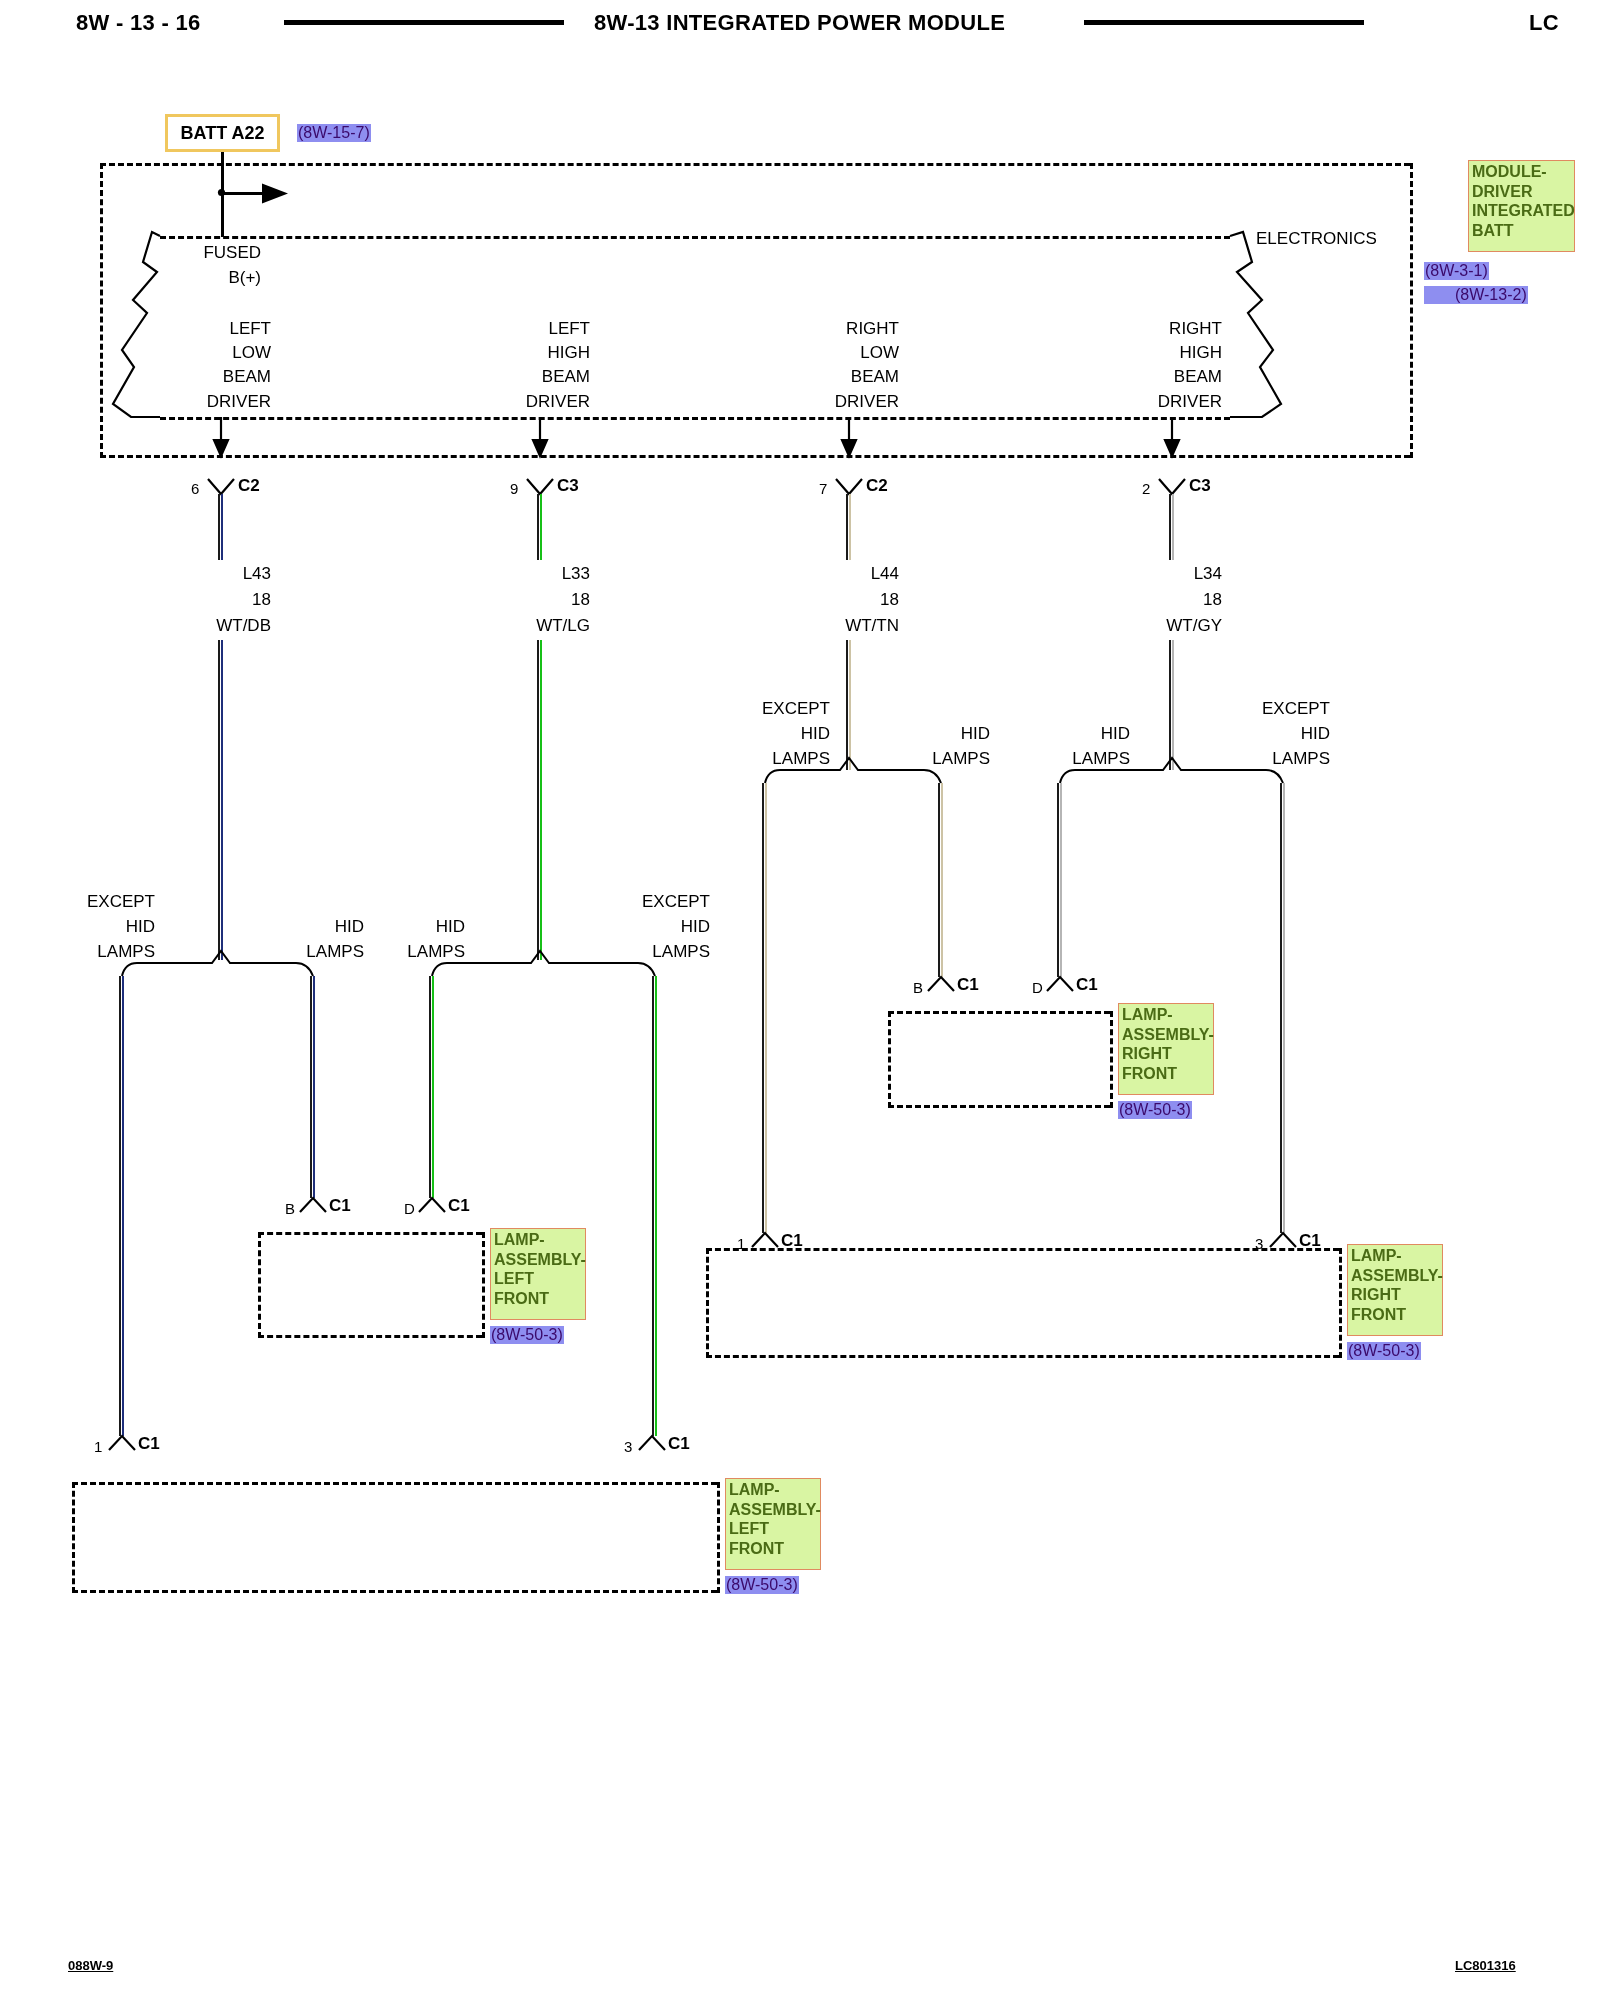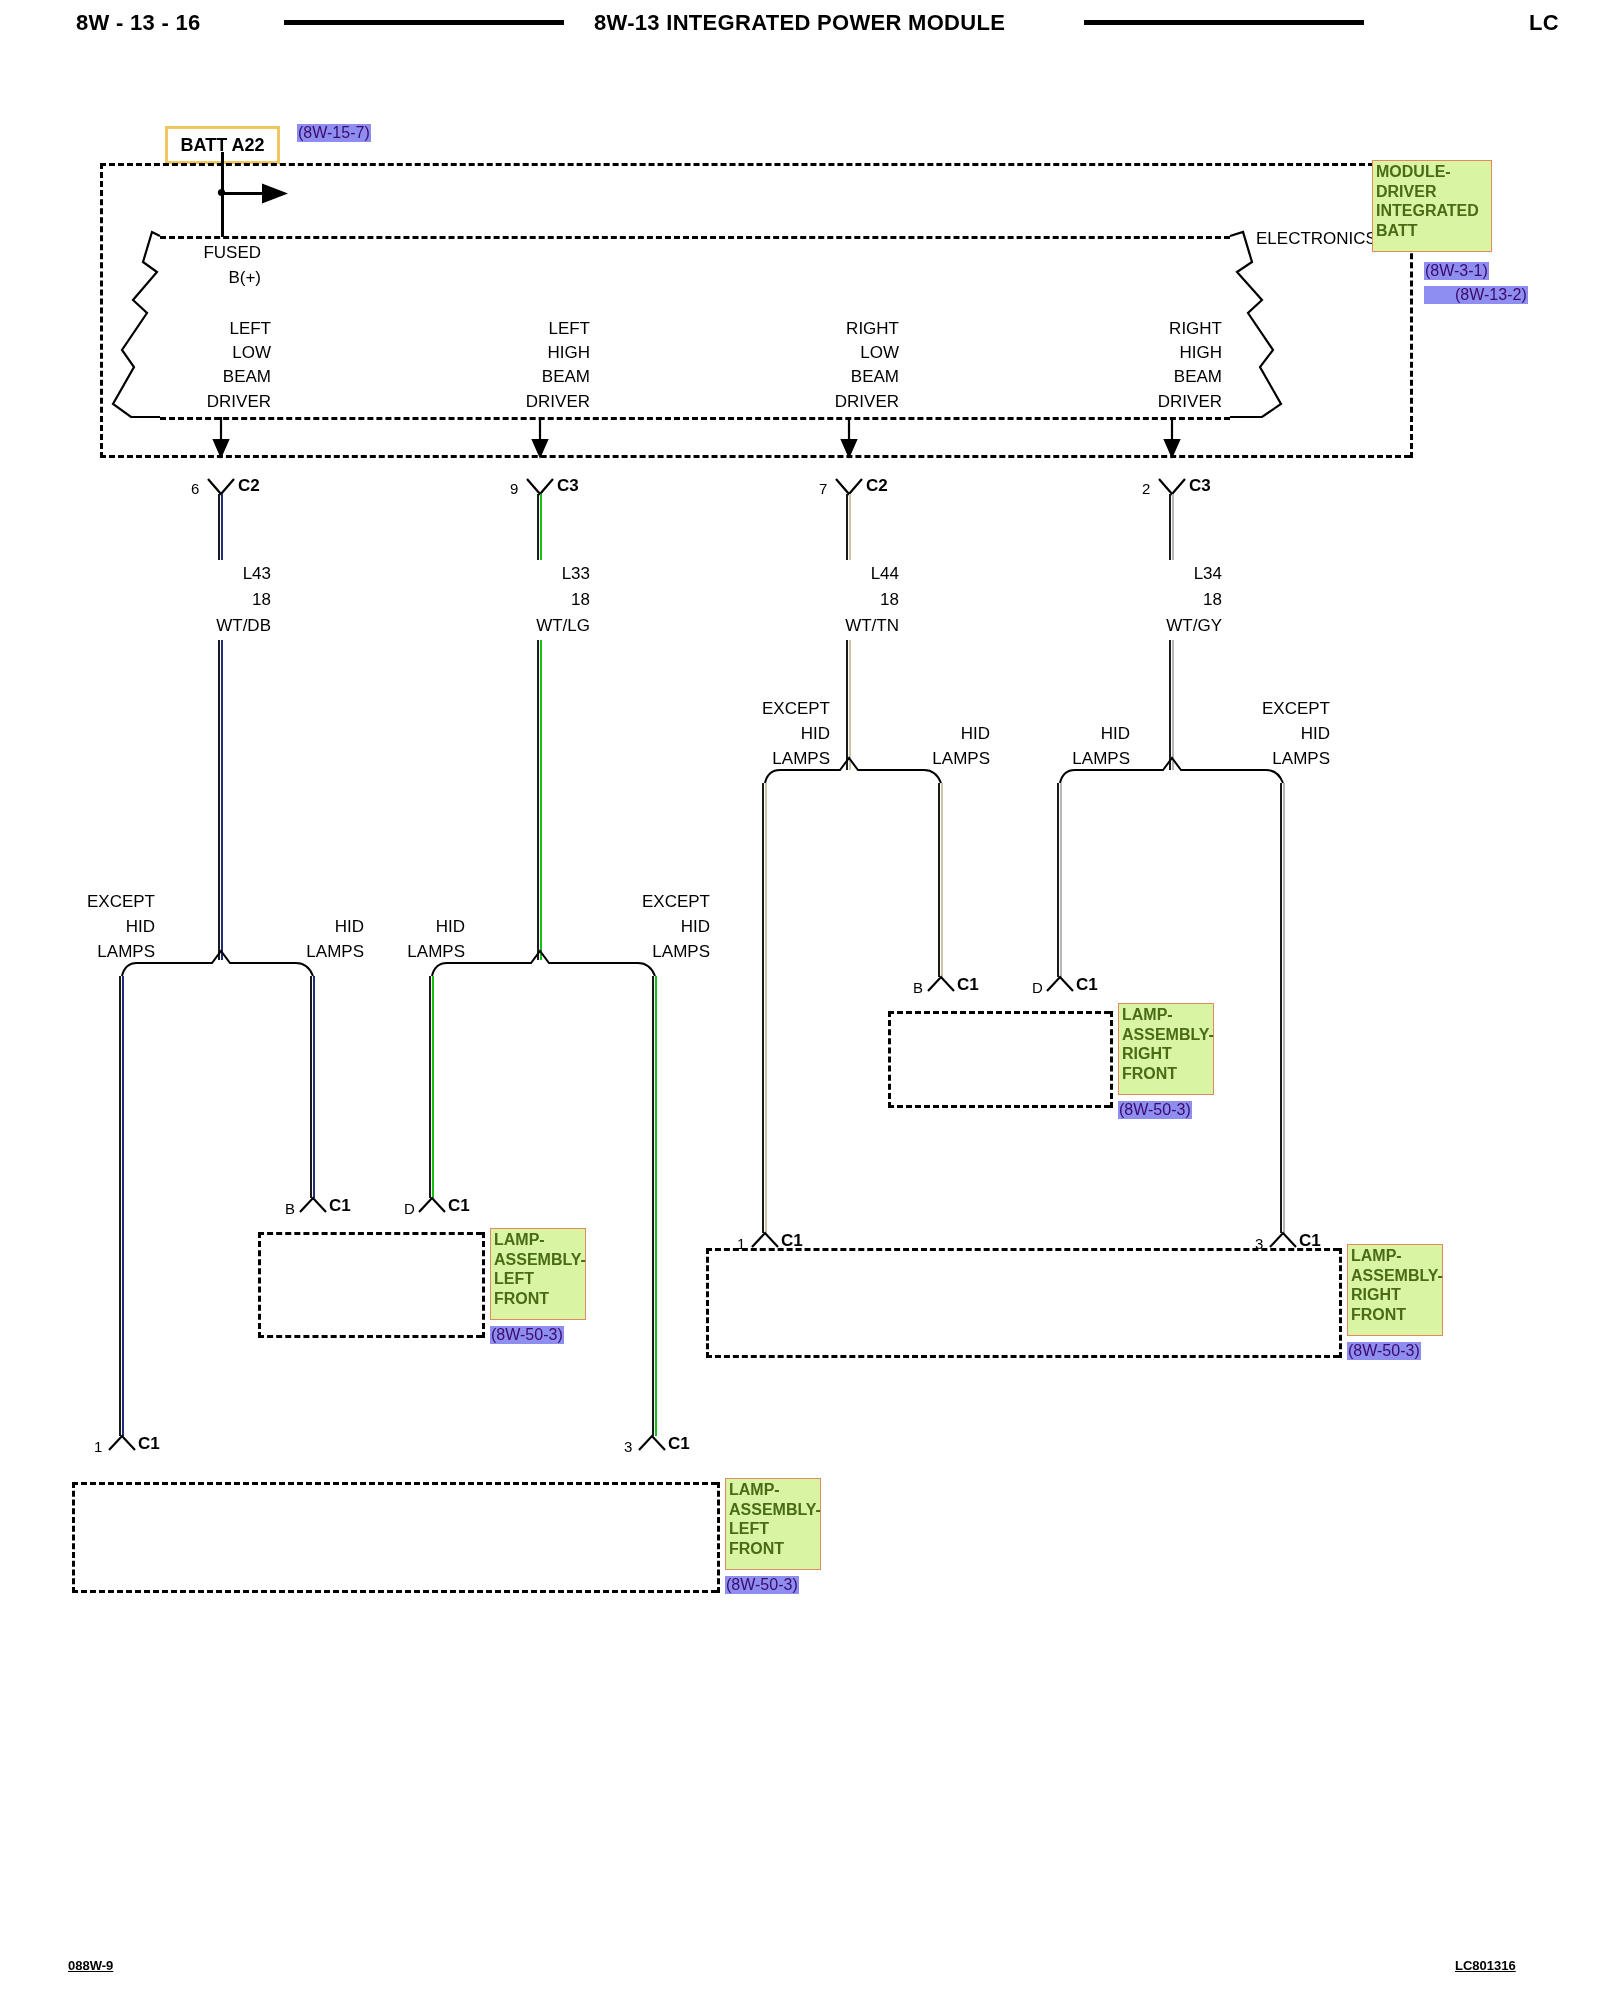--- a/index.html
+++ b/index.html
@@ -43,21 +43,21 @@
 <body>
 
 <div class="abs" id="hdr">
   <div class="abs hdr-txt" style="left:52px;top:10px;">8W - 13 - 16</div>
   <div class="abs hdr-rule" style="left:260px;top:20px;width:280px;"></div>
   <div class="abs hdr-txt" style="left:570px;top:10px;">8W-13 INTEGRATED POWER MODULE</div>
   <div class="abs hdr-rule" style="left:1060px;top:20px;width:280px;"></div>
   <div class="abs hdr-txt" style="left:1505px;top:10px;">LC</div>
 </div>
 
-<div class="abs" id="battbox" style="left:165px;top:114px;width:115px;height:38px;margin-top:12px;">
+<div class="abs" id="battbox" style="left:165px;top:114px;width:115px;height:38px;">
   <span>BATT A22</span>
 </div>
 <div class="abs ref" style="left:297px;top:124px;">(8W-15-7)</div>
 
 <div class="abs hdash" style="left:100px;top:163px;width:1310px;"></div>
 <div class="abs hdash" style="left:100px;top:455px;width:1310px;"></div>
 <div class="abs vdash" style="left:100px;top:163px;height:295px;"></div>
 <div class="abs vdash" style="left:1410px;top:163px;height:295px;"></div>
 
 <div class="abs hdash" style="left:160px;top:236px;width:1070px;"></div>
@@ -115,21 +115,21 @@
       <polygon points="214,440 228,440 221,456"></polygon>
     <line x1="540" y1="417" x2="540" y2="448"></line>
       <polygon points="533,440 547,440 540,456"></polygon>
     <line x1="849" y1="417" x2="849" y2="448"></line>
       <polygon points="842,440 856,440 849,456"></polygon>
     <line x1="1172" y1="417" x2="1172" y2="448"></line>
       <polygon points="1165,440 1179,440 1172,456"></polygon>
   </g>
 </svg>
 
-<div class="abs greenbox" style="left:1372px;top:160px;width:120px;height:92px;">
+<div class="abs greenbox" style="left:1468px;top:160px;width:107px;height:92px;">
   <div>MODULE-</div>
   <div>DRIVER</div>
   <div>INTEGRATED</div>
   <div>BATT</div>
 </div>
 <div class="abs ref" style="left:1424px;top:262px;">(8W-3-1)</div>
 <div class="abs ref" style="left:1424px;top:286px;padding-left:31px;">(8W-13-2)</div>
 
 <svg style="left:0;top:0;width:1600px;height:2000px;">
   <g stroke="#000" stroke-width="2.2" fill="none">

